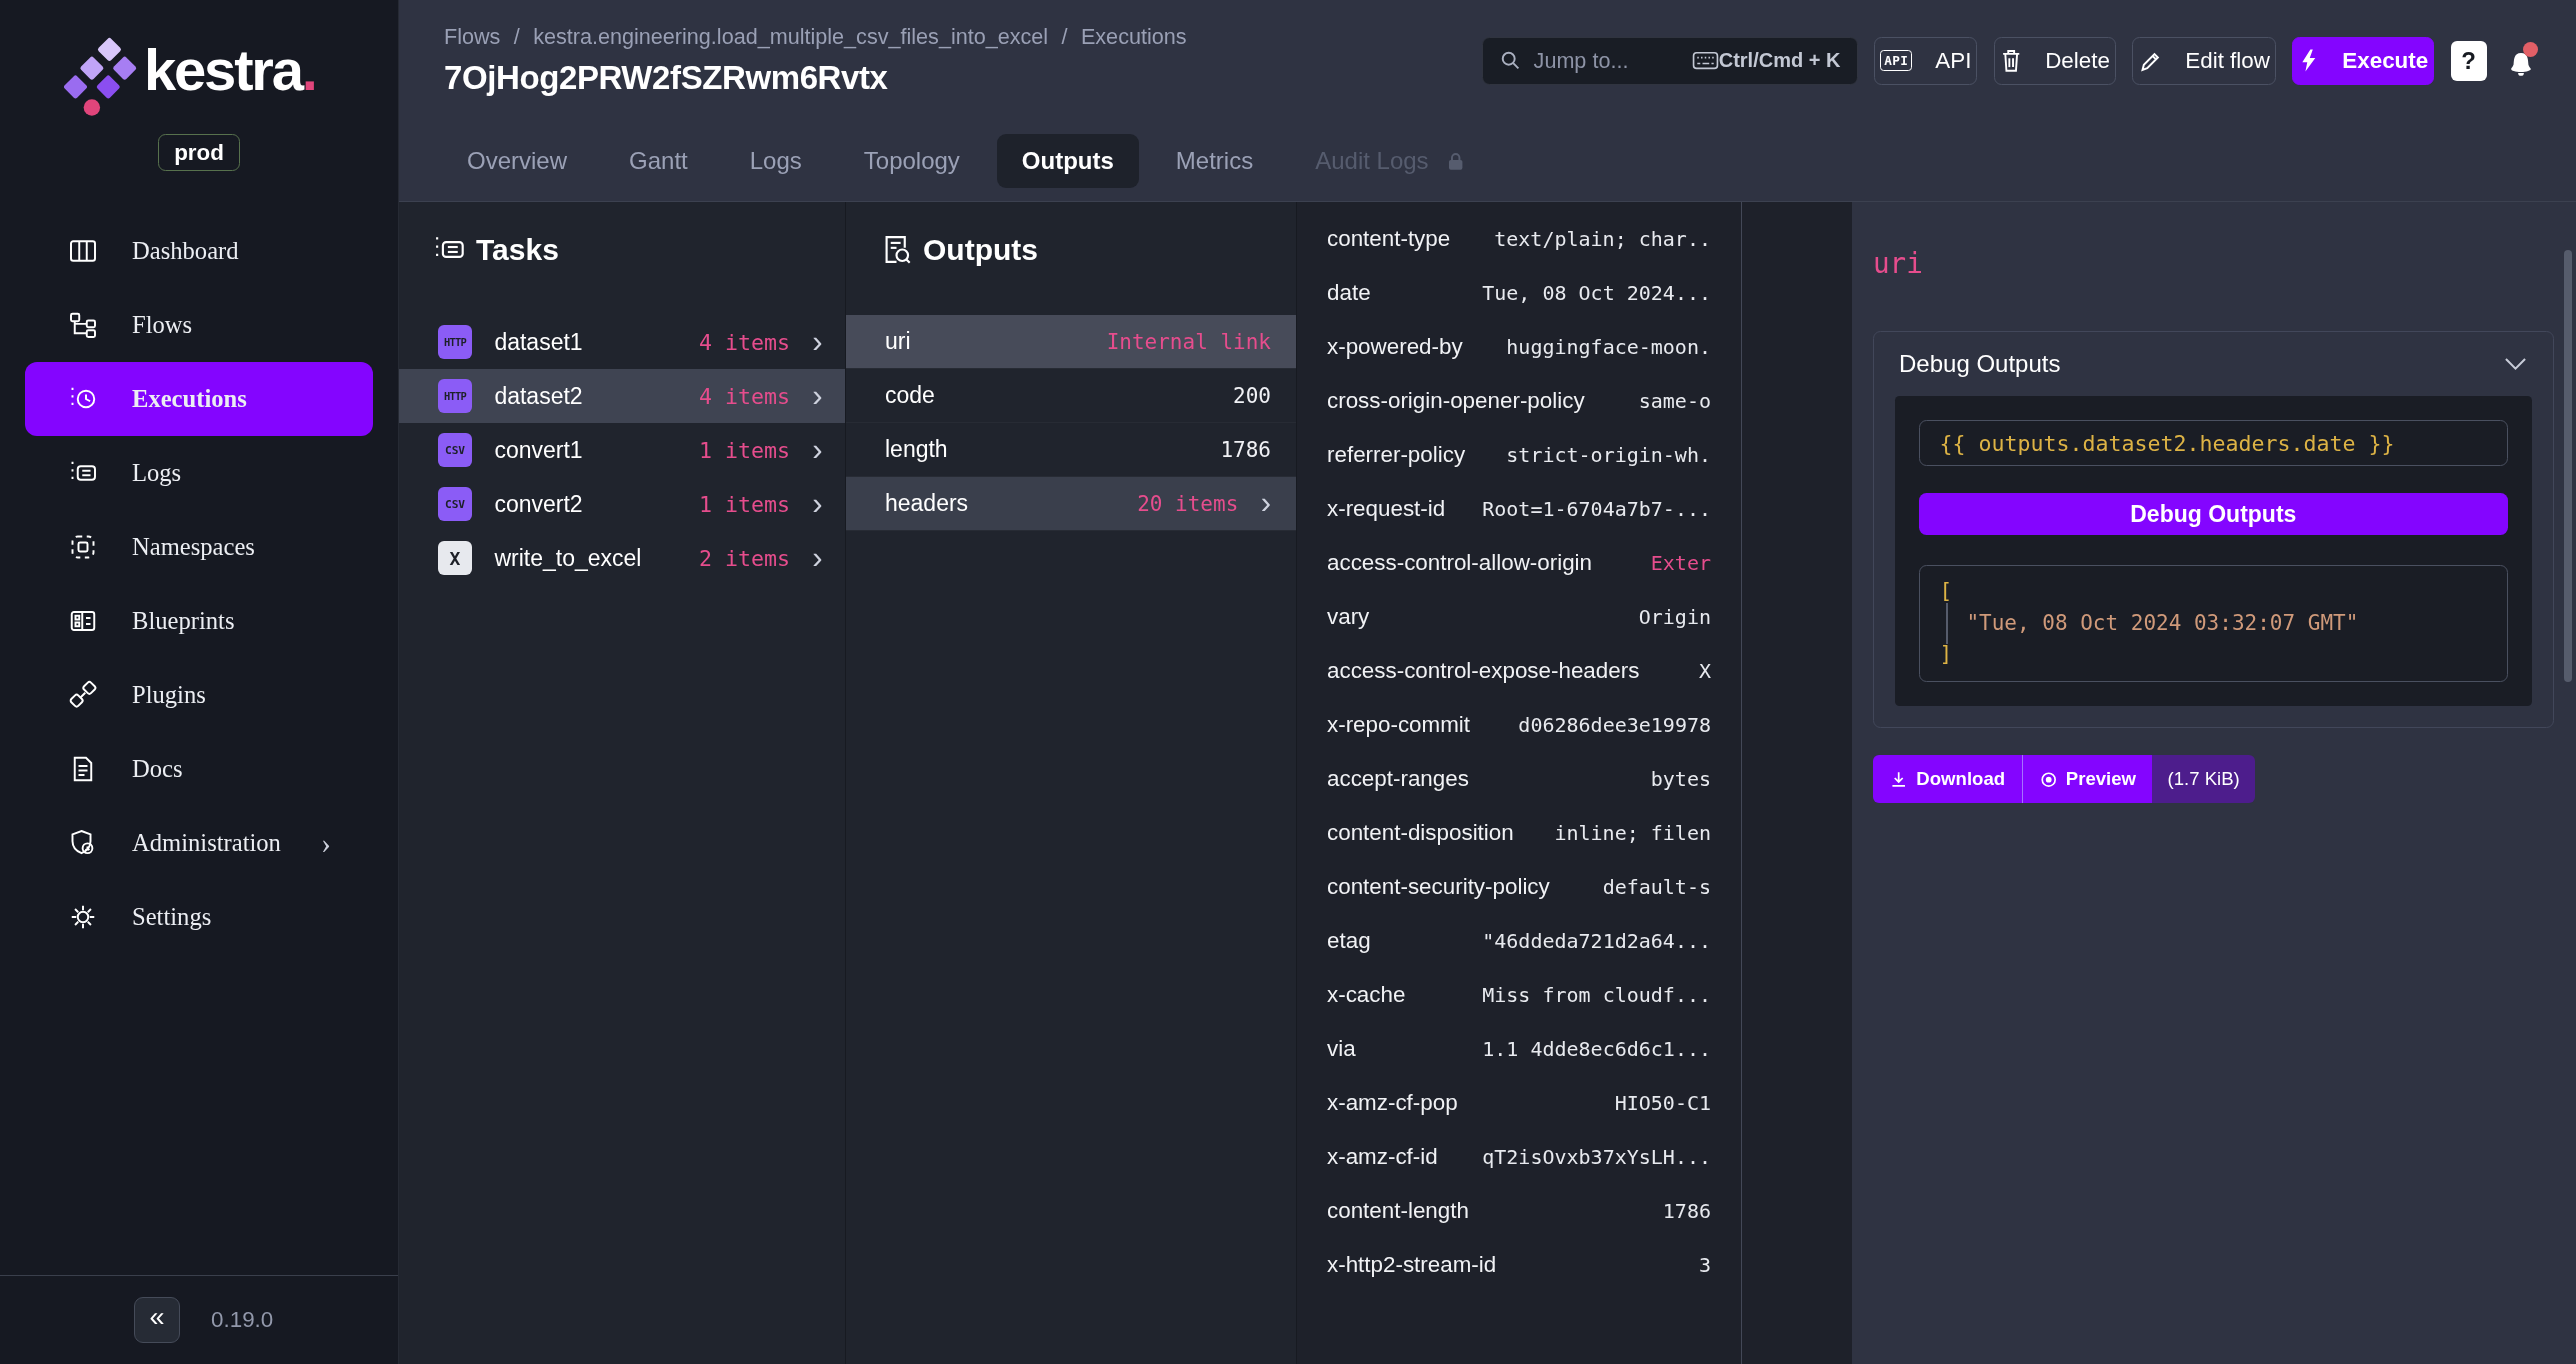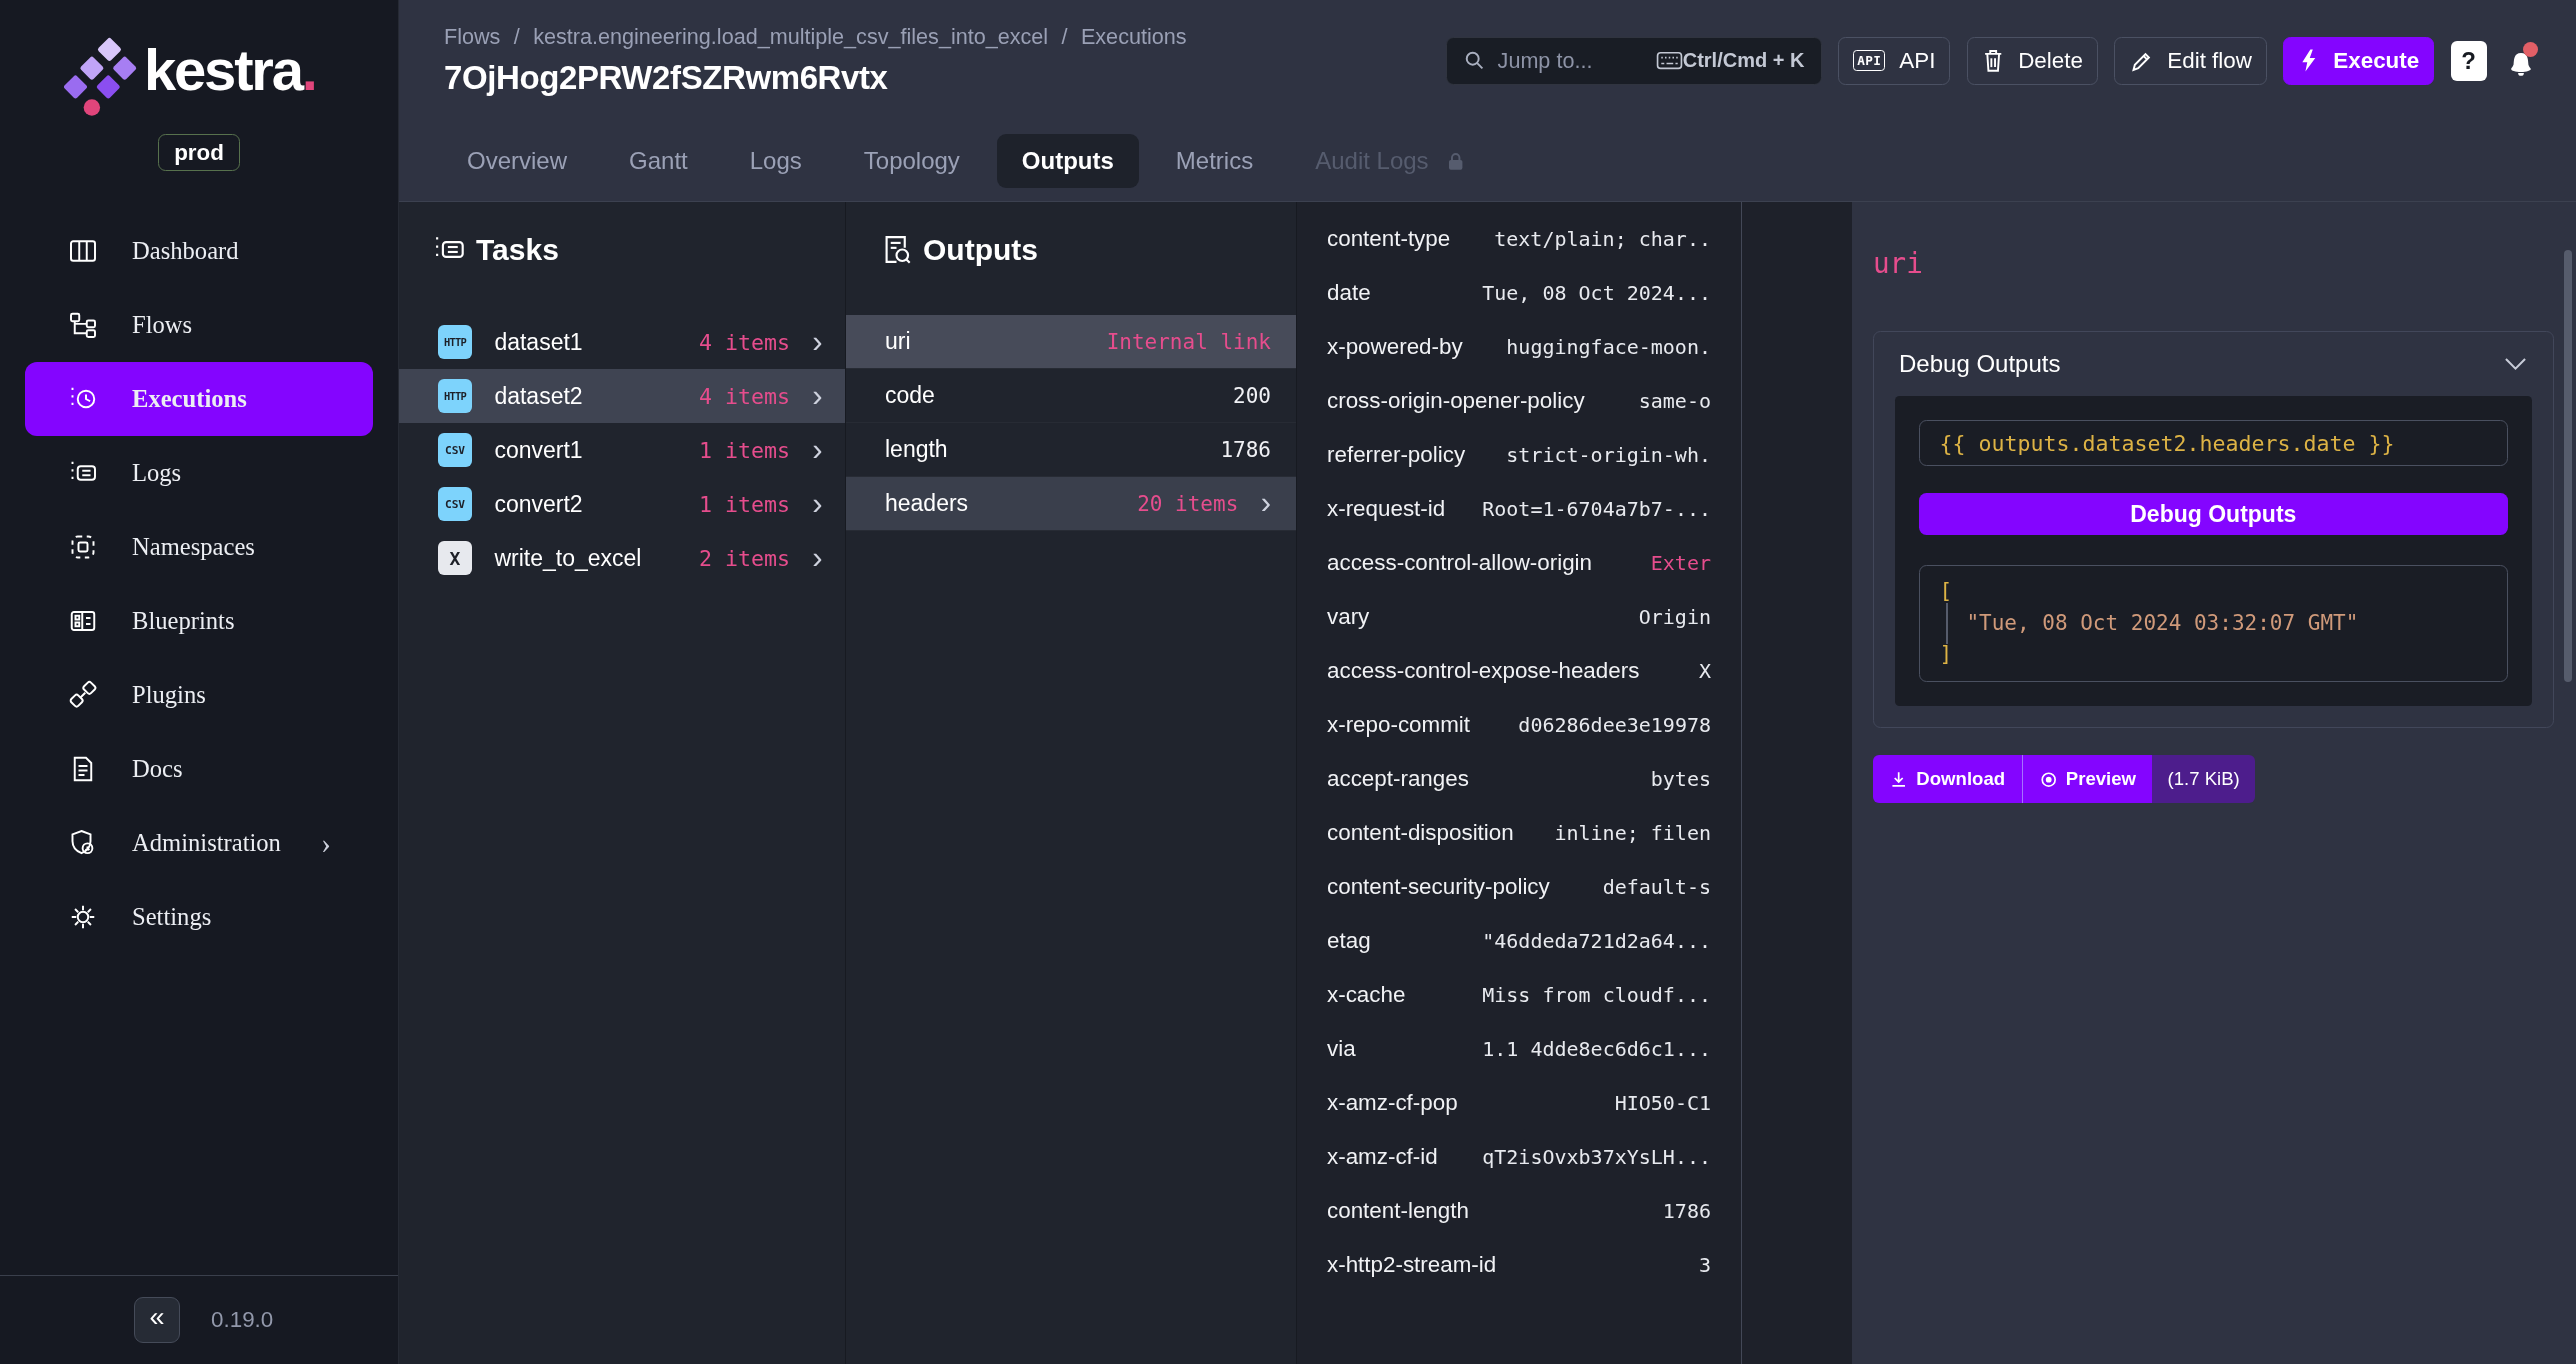--- a/index.html
+++ b/index.html
@@ -28,41 +28,41 @@
   .main { flex:1; display:flex; flex-direction:column; min-width:0; }
   .topbar { height:121px; display:flex; align-items:center; padding:0 37px 0 45px; background:#2f3342; }
   .tb-left { display:flex; flex-direction:column; gap:9px; margin-right:auto; }
   .breadcrumb { display:flex; gap:13.4px; font-size:21.6px; color:#9aa0b5; }
   .breadcrumb .crumb { cursor:pointer; }
   .page-title { font-size:33px; font-weight:700; color:#fff; letter-spacing:-0.4px; }
   .tb-actions { display:flex; align-items:center; gap:16.4px; }
   .search-box { width:376px; height:48px; background:#191d25; border:0.7px solid #30343f; border-radius:7.5px; display:flex; align-items:center; gap:12px; padding:0 16.4px; font-size:21.6px; cursor:text; }
   .search-placeholder { color:#8d93a6; }
   .search-shortcut { margin-left:auto; display:flex; align-items:center; color:#c3c8d4; font-size:20px; font-weight:600; }
-  .btn { height:48px; border:1.5px solid #4b5163; border-radius:7.5px; background:transparent; color:#fff; font-size:22.4px; font-weight:500; display:flex; align-items:center; gap:14px; padding:0 14px; cursor:pointer; }
+  .btn { height:48px; border:1.5px solid #4b5163; border-radius:7.5px; background:transparent; color:#fff; font-size:22.4px; font-weight:500; display:flex; align-items:center; gap:23px; padding:0 5px; cursor:pointer; }
   .btn.execute { background:#8405ff; border-color:#8405ff; font-weight:600; }
   .api-chip { border:1.9px solid #fff; border-radius:3.7px; font-size:12.7px; font-weight:700; padding:2.2px 3px; letter-spacing:0.4px; font-family:"DejaVu Sans Mono",monospace; }
   .help-box { width:36px; height:40px; background:#fff; border-radius:6px; color:#181b22; font-size:24px; font-weight:800; display:flex; align-items:center; justify-content:center; cursor:pointer; }
   .bell-wrap { position:relative; width:36px; height:40px; display:flex; align-items:center; justify-content:center; cursor:pointer; }
   .bell-dot { position:absolute; top:1.5px; right:1.5px; width:15px; height:15px; border-radius:50%; background:#e25f66; }
 
   .tabs { height:81px; background:#2f3342; border-bottom:1.5px solid #3c4150; display:flex; align-items:center; gap:12px; padding:0 43px; }
   .tab { padding:13.4px 25px; border-radius:9px; font-size:24px; color:#9ba1b6; cursor:pointer; white-space:nowrap; }
   .tab.active { background:#1e222b; color:#fff; font-weight:700; }
   .tab.disabled { color:#565c6e; display:flex; align-items:center; gap:17px; cursor:default; }
 
   
   .content { flex:1; display:flex; min-height:0; background:#1e212a; }
   .panel-header { display:flex; gap:10px; padding:31px 34px 0 34px; font-size:30px; font-weight:700; color:#fff; }
   .panel-body { margin-top:48px; }
 
   .tasks-col { width:447px; flex-shrink:0; background:#20242d; border-right:1.5px solid #171a21; }
   .trow { height:54px; display:flex; align-items:center; padding:0 22.4px 0 39px; font-size:23px; cursor:pointer; }
   .trow.selected { background:#3f4452; }
-  .ticon { width:34px; height:34px; border-radius:6px; background:#7dd3fc; color:#1d2028; display:flex; align-items:center; justify-content:center; font-weight:700; font-family:"DejaVu Sans Mono",monospace; flex-shrink:0; }
+  .ticon { width:34px; height:34px; border-radius:6px; background:#8b5cf6; color:#1d2028; display:flex; align-items:center; justify-content:center; font-weight:700; font-family:"DejaVu Sans Mono",monospace; flex-shrink:0; }
   .ticon.http { font-size:10.4px; letter-spacing:-0.7px; }
   .ticon.csv { font-size:11.2px; }
   .ticon.excel { font-size:18px; background:#e7e9ee; }
   .tname { margin-left:22.4px; color:#fff; }
   .tcount { margin-left:auto; font-family:"DejaVu Sans Mono",monospace; font-size:21.6px; color:#e64d8d; }
   .row-chevron { margin-left:22.4px; font-size:31px; line-height:0.8; color:#ced2de; font-weight:400; }
 
   .outputs-col { width:451px; flex-shrink:0; background:#20242d; border-right:1.5px solid #171a21; }
   .orow { height:54px; display:flex; align-items:center; padding:0 25px 0 39px; font-size:23px; border-bottom:0.7px solid #272b34; cursor:pointer; }
   .orow.sel-strong { background:#474b59; }

